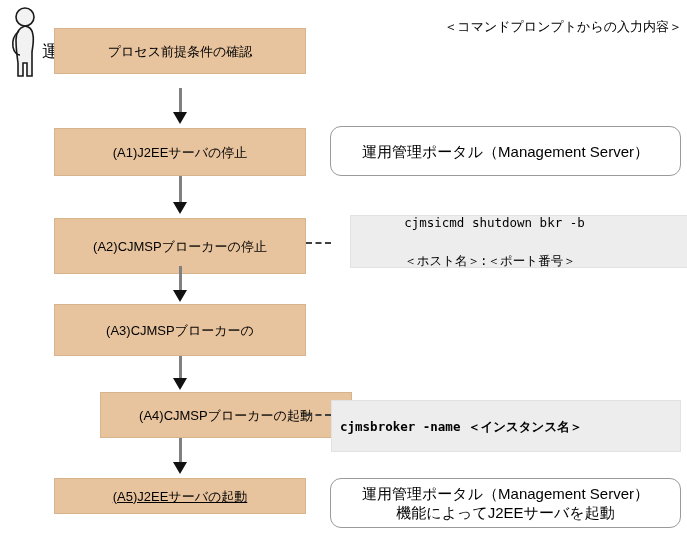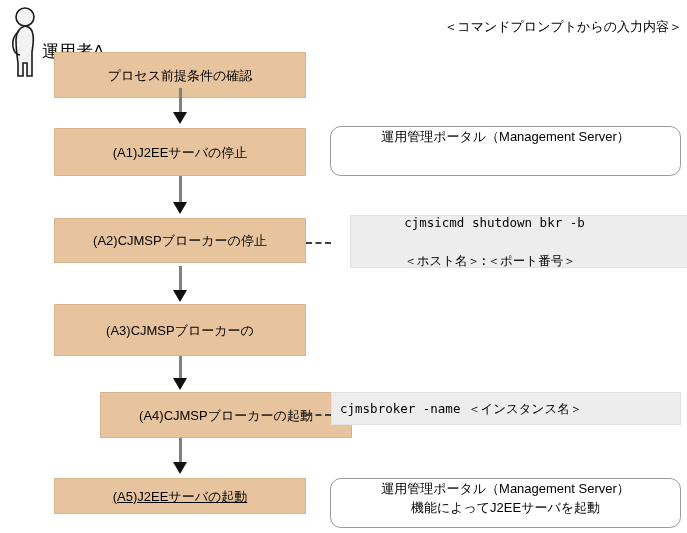--- a/index.html
+++ b/index.html
@@ -46,23 +46,23 @@
     border-top:12px solid #111111;
   }
 
   
   .callout{
     position:absolute;left:330px;width:351px;
     background:#ffffff;
     border:1px solid #9a9a9a;
     border-radius:11px;
     box-sizing:border-box;
-    display:flex;justify-content:center;
+    display:flex;align-items:center;justify-content:center;
     text-align:center;
-    font-size:13px;line-height:19px;
+    font-size:15px;line-height:19px;
   }
 
   
   .cmdbox{
     position:absolute;left:331px;width:350px;
     background:#ededed;
     border:1px solid #e2e2e2;
     box-sizing:border-box;
     display:flex;align-items:center;
     font-family:"DejaVu Sans Mono","Liberation Mono",monospace;
@@ -89,42 +89,42 @@
         <path d="M19,20 C12,22 10,28 10,34 C10,42 11,50 12,57 L12,70 L17,70 L17,57
                  L21,57 L21,70 L26,70 L26,46 C27,40 28,34 27,29 C26,23 24,21 19,20 Z"></path>
         <path d="M13,25 C8,29 6,35 7,41 C8,46 11,49 14,49" fill="none"></path>
       </g>
     </svg>
   </div>
   <div class="actor-label">運用者A</div>
 
   <div class="col-header">＜コマンドプロンプトからの入力内容＞</div>
 
-  <div class="pbox" style="top:52px;height:46px;">
+  <div class="pbox" style="top:28px;height:46px;">
     <span class="ptext">
       <span>プロセス前提条件の確認</span>
     </span>
   </div>
   <div class="arrow" style="top:88px;height:26px;"></div>
   <div class="arrowhead" style="top:112px;"></div>
 
   <div class="pbox" style="top:128px;height:48px;">
     <span class="ptext">
       <span>(A1)J2EEサーバの停止</span>
     </span>
   </div>
   <div class="callout" style="top:126px;height:50px;">
     <span>
       <span>運用管理ポータル（Management Server）</span><br>
     </span>
   </div>
   <div class="arrow" style="top:176px;height:28px;"></div>
   <div class="arrowhead" style="top:202px;"></div>
 
-  <div class="pbox" style="top:218px;height:45px;">
+  <div class="pbox" style="top:218px;height:56px;">
     <span class="ptext">
       <span>(A2)CJMSPブローカーの停止</span>
     </span>
   </div>
   <div class="dashlink" style="left:306px;top:242px;width:25px;"></div>
   <div class="cmdbox" style="top:215px;height:53px;margin-left:19px;">
     <span>
       <span>cjmsicmd shutdown bkr -b</span><br>
       <span>＜ホスト名＞:＜ポート番号＞</span>
     </span>
@@ -139,21 +139,21 @@
   </div>
   <div class="arrow" style="top:356px;height:24px;"></div>
   <div class="arrowhead" style="top:378px;"></div>
 
   <div class="pbox" style="top:392px;height:46px;margin-left:46px;">
     <span class="ptext">
       <span>(A4)CJMSPブローカーの起動</span>
     </span>
   </div>
   <div class="dashlink" style="left:306px;top:414px;width:25px;"></div>
-  <div class="cmdbox" style="top:392px;height:33px;">
+  <div class="cmdbox" style="top:400px;height:52px;font-weight:bold;">
     <span>cjmsbroker -name ＜インスタンス名＞</span>
   </div>
   <div class="arrow" style="top:438px;height:26px;"></div>
   <div class="arrowhead" style="top:462px;"></div>
 
   <div class="pbox" style="top:478px;height:36px;text-decoration:underline;">
     <span class="ptext">
       <span>(A5)J2EEサーバの起動</span>
     </span>
   </div>

